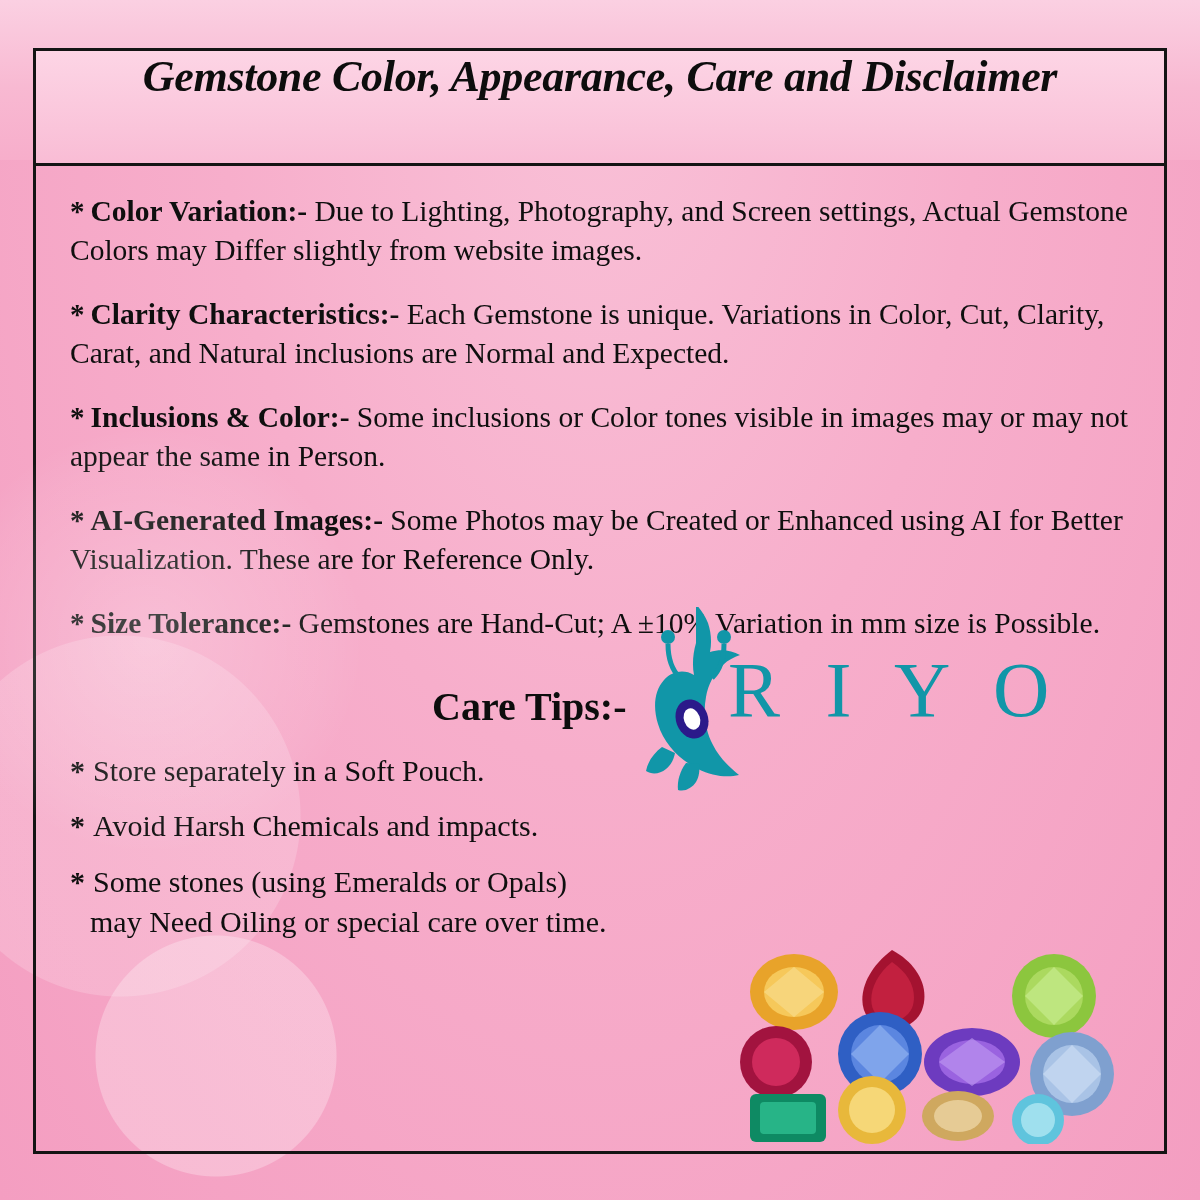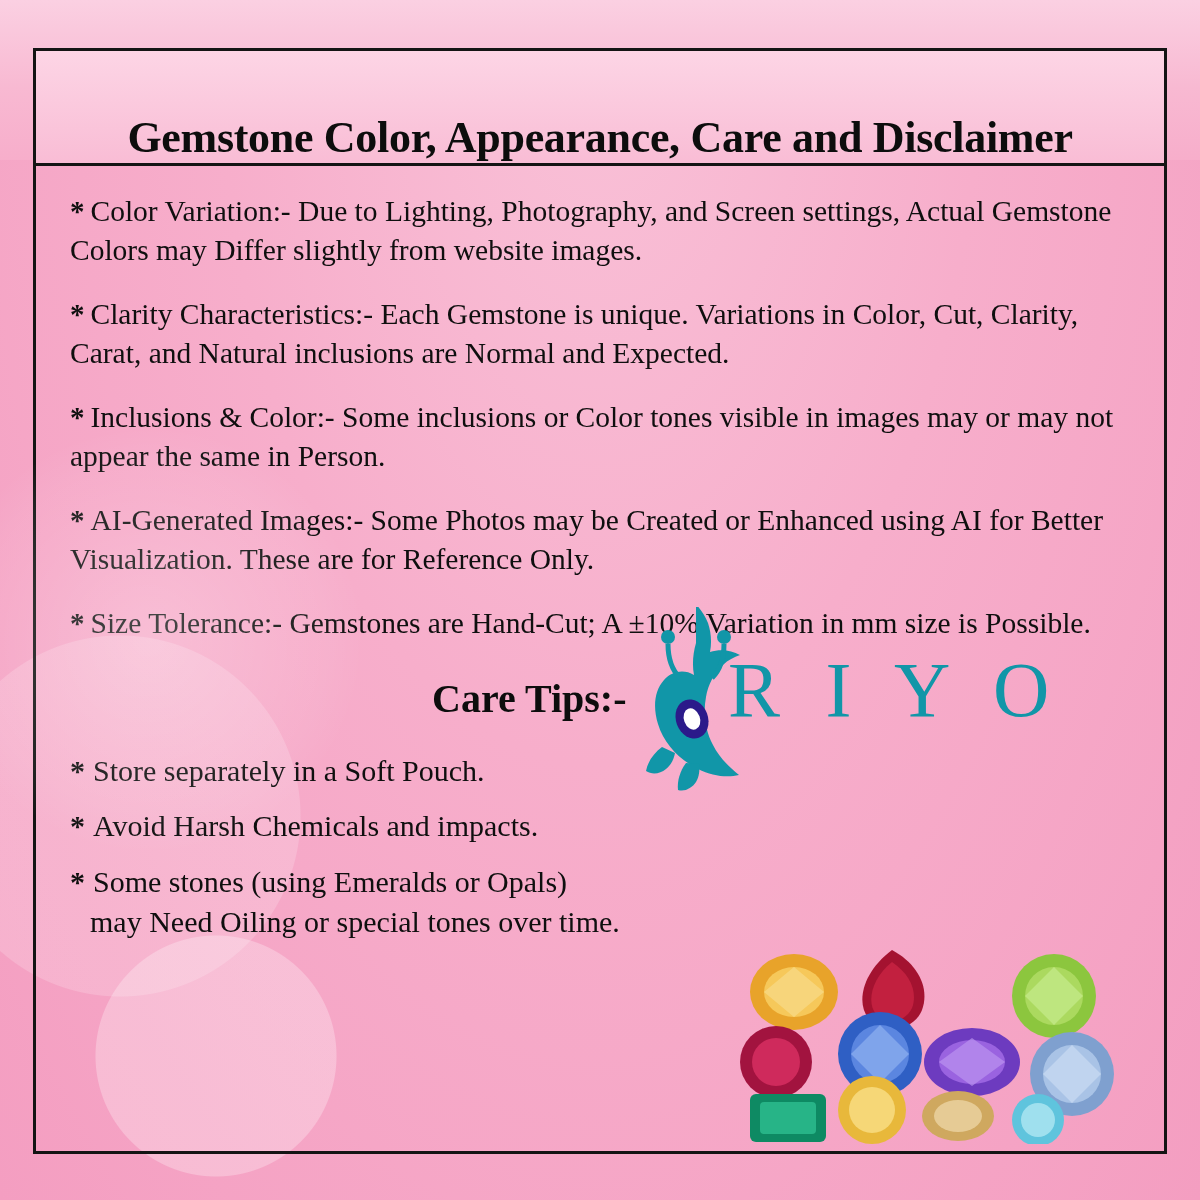--- a/index.html
+++ b/index.html
@@ -51,23 +51,24 @@
     border: 3px solid #141414;
     box-sizing: border-box;
     background: transparent;
   }
 
   .title-bar {
     position: relative;
     height: 112px;
     border-bottom: 3px solid #141414;
     display: flex;
-    align-items: flex-end;
+    align-items: flex-start;
     justify-content: center;
     background: linear-gradient(180deg, rgba(253,214,230,0.95) 0%, rgba(249,190,214,0.9) 100%);
+    font-style: italic;
   }
   .title {
     font-size: 44px;
     font-weight: bold;
     color: #0d0d0d;
     letter-spacing: -0.3px;
     white-space: nowrap;
   }
 
   .body-area {
@@ -84,35 +85,35 @@
     line-height: 1.30;
     color: #0f0f0f;
     padding-left: 8px;
   }
   .disclaimer-item .star {
     font-size: 29px;
     font-weight: bold;
     margin-right: 6px;
   }
   .disclaimer-item .lead {
-    font-weight: normal;
+    font-weight: bold;
   }
   .disclaimer-item .rest {
     font-weight: normal;
   }
 
   .care-row {
     position: relative;
     height: 74px;
     margin-top: 6px;
   }
   .care-tips-label {
     position: absolute;
     left: 370px;
-    top: 6px;
+    top: 14px;
     font-size: 40px;
     font-weight: bold;
     color: #0d0d0d;
   }
 
   .brand {
     position: absolute;
     right: 18px;
     top: -62px;
     width: 520px;
@@ -216,21 +217,21 @@
 
       <div class="care-list">
         <div class="care-line">
           <span class="star">*</span><span>Store separately in a Soft Pouch.</span>
         </div>
         <div class="care-line">
           <span class="star">*</span><span>Avoid Harsh Chemicals and impacts.</span>
         </div>
         <div class="care-line">
           <span class="star">*</span><span>Some stones (using Emeralds or Opals)</span>
-          <span class="indent">may Need Oiling or special tones over time.</span>
+          <span class="indent">may Need Oiling or special care over time.</span>
         </div>
       </div>
 
       <svg class="gems" viewBox="0 0 420 210">
 
         <ellipse cx="62" cy="58" rx="44" ry="38" fill="#e8a32a"></ellipse>
         <ellipse cx="62" cy="58" rx="30" ry="25" fill="#f6c85a"></ellipse>
         <path d="M32 58 L62 33 L92 58 L62 83 Z" fill="#f8d883" opacity="0.8"></path>
 
         <path d="M160 16 C186 30 198 54 190 76 C182 96 154 102 138 86 C124 72 128 40 160 16 Z" fill="#a41230"></path>

